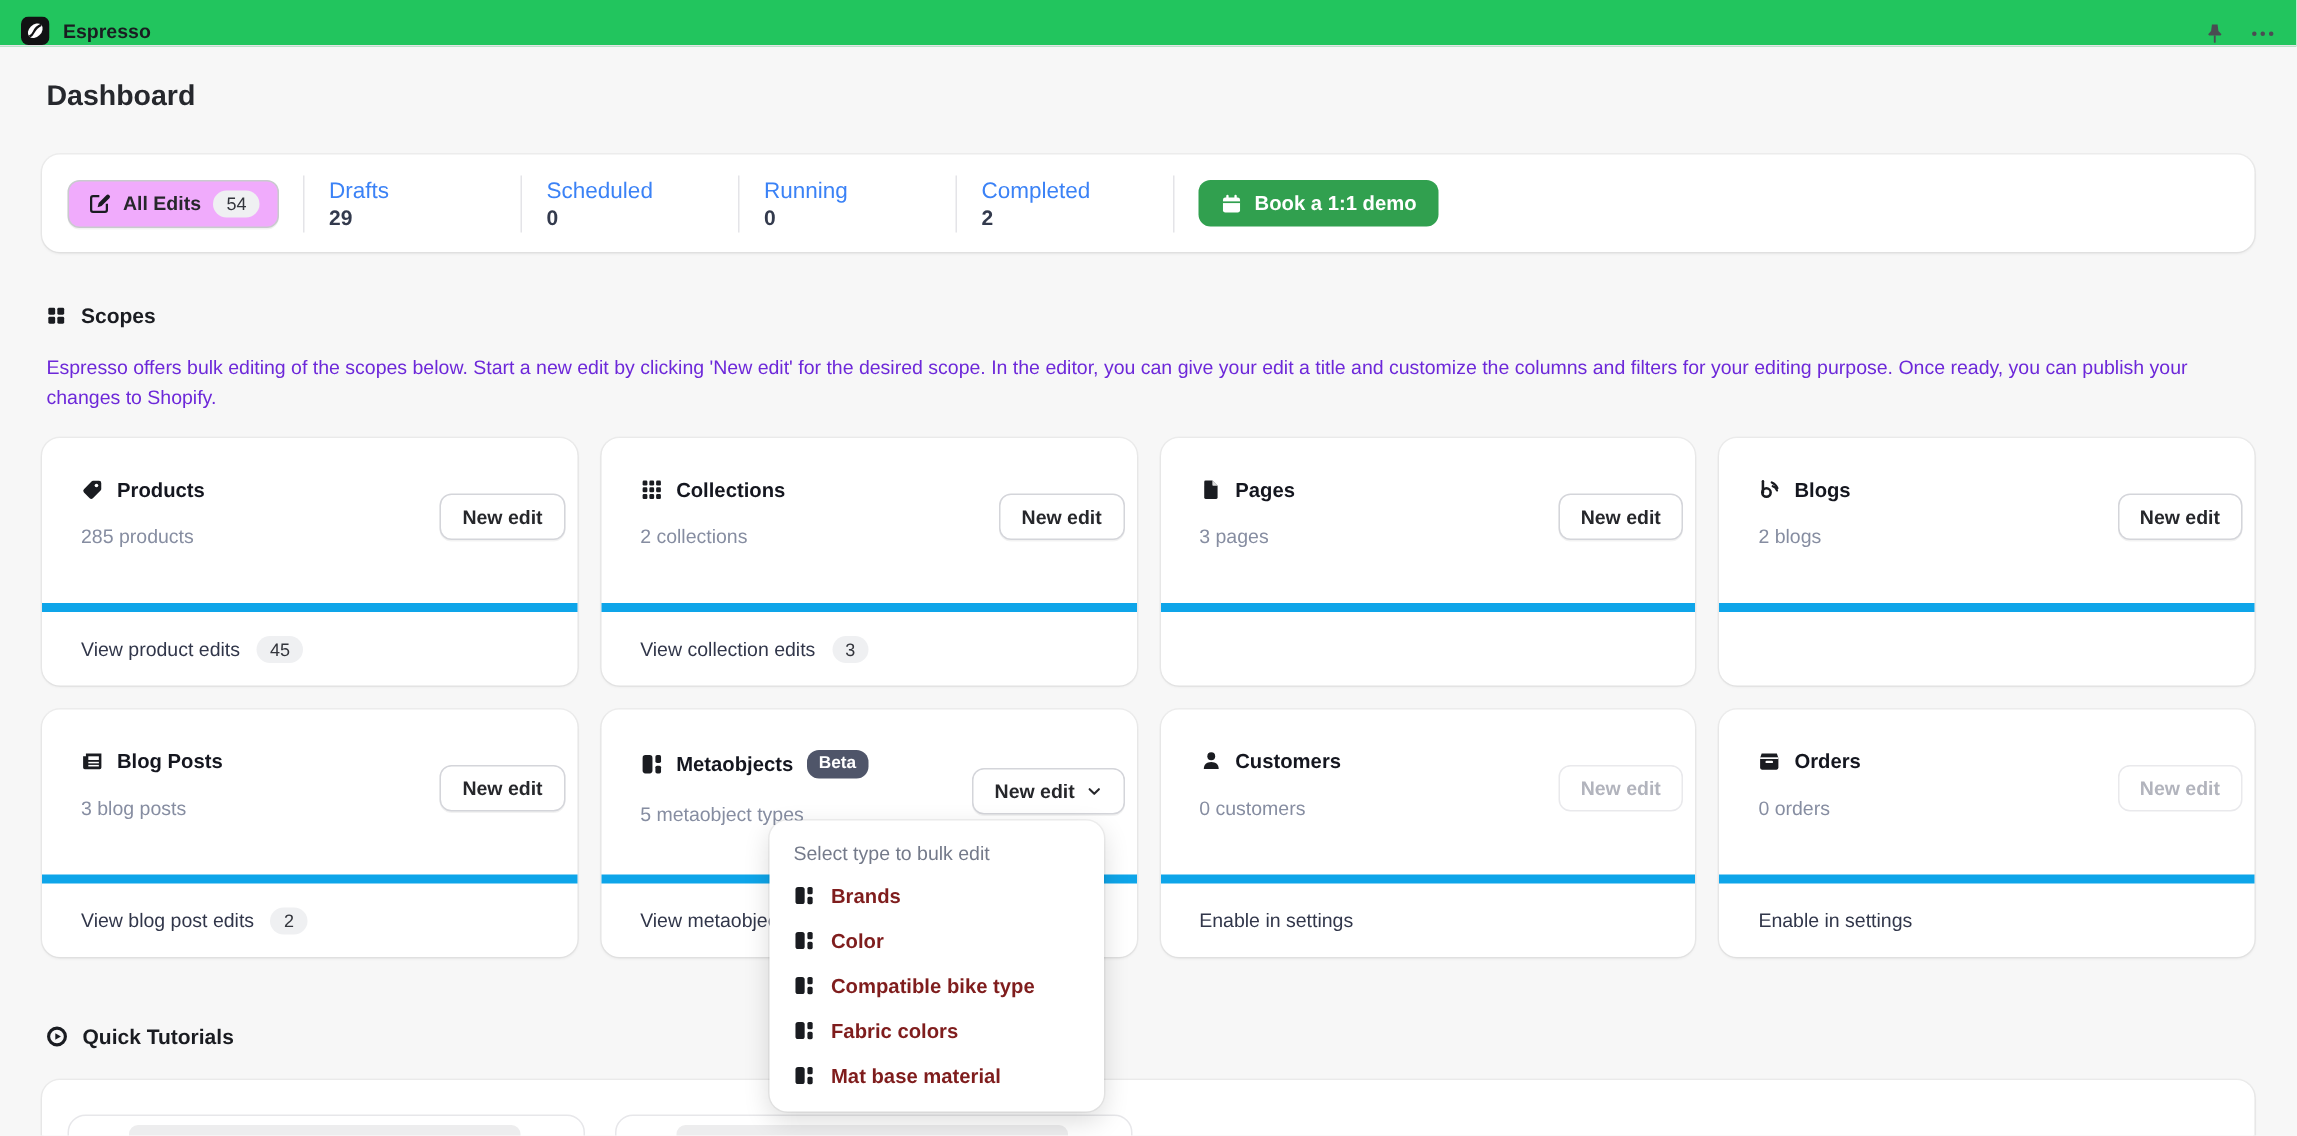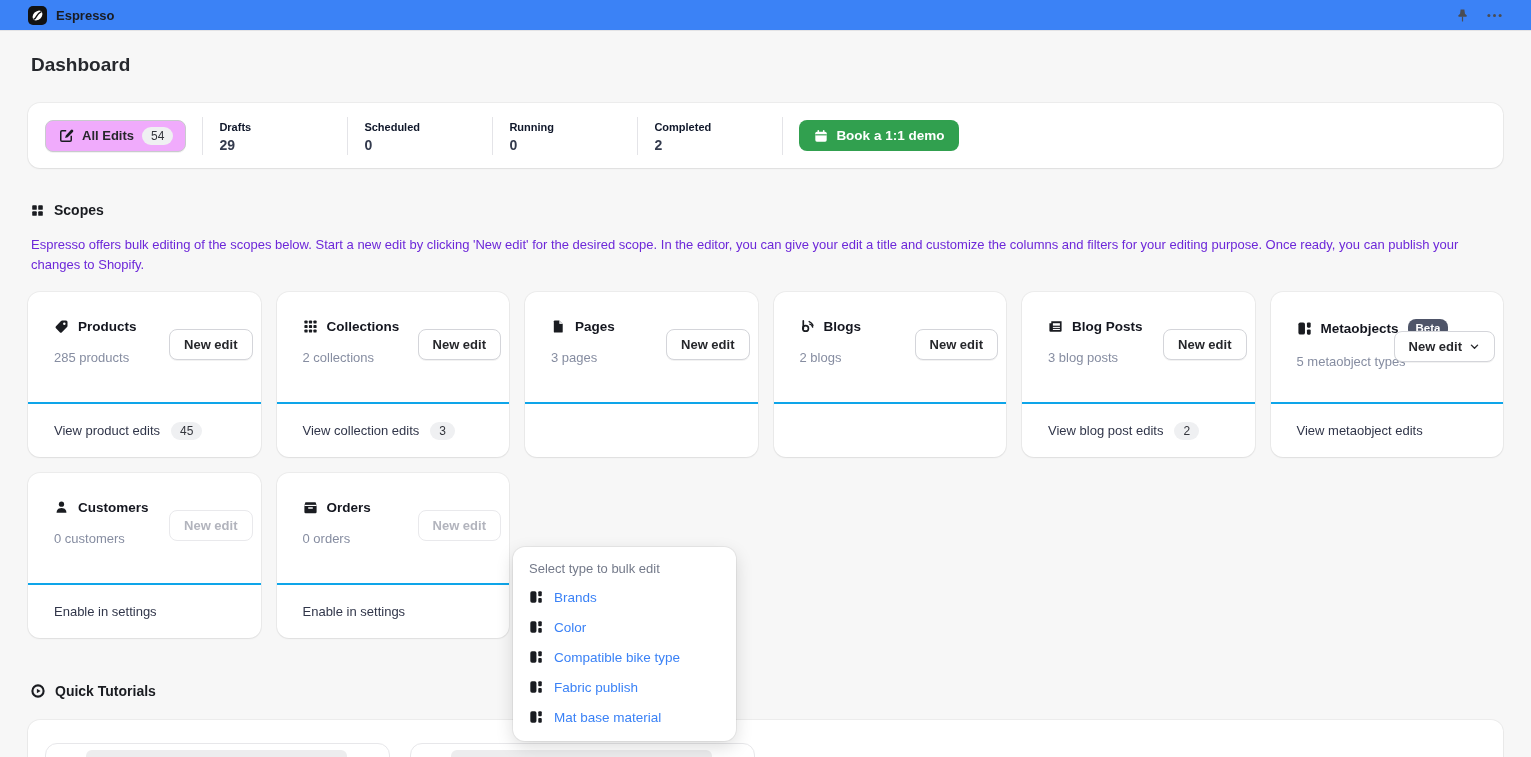--- a/index.html
+++ b/index.html
@@ -7,22 +7,22 @@
   body {
     font-family:"Liberation Sans", sans-serif;
     background:#f7f7f7;
     color:#1f2128;
     position:relative;
   }
   svg { display:block; }
 
   
   .topbar {
-    height:31px; background:#3b82f6; border-bottom:1px solid #e4e4e6;
-    display:flex; align-items:center; padding:0 28px; justify-content:space-between;
+    height:31px; background:#22c55e; border-bottom:1px solid #e4e4e6;
+    display:flex; align-items:flex-end; padding:0 14px; justify-content:space-between;
   }
   .topbar-left { display:flex; align-items:center; gap:9px; }
   .app-logo { width:19px; height:19px; }
   .app-name { font-size:13px; font-weight:600; color:#1a1c21; }
   .topbar-right { display:flex; align-items:center; gap:16px; color:#4a4c52; }
   .topbar-iconbtn { cursor:pointer; display:flex; align-items:center; }
 
   
   .page-header { padding:23px 31px 0; }
   .page-title { font-size:19px; font-weight:600; color:#26282d; line-height:22px; }
@@ -38,38 +38,38 @@
     border:1px solid #c9cace; border-radius:8px; padding:6px 12px; cursor:pointer;
     box-shadow:0 1px 0 rgba(0,0,0,0.05);
   }
   .all-edits-btn .label { font-size:13px; font-weight:650; color:#26272b; }
   .pill {
     background:#eff0f2; border-radius:10px; padding:2px 9px;
     font-size:12px; font-weight:400; color:#33353c;
   }
   .vdiv { width:1px; height:38px; background:#e4e4e8; flex:0 0 auto; }
   .metric { width:112px; padding-top:2px; }
-  .metric .m-label { font-size:11px; color:#0f172a; line-height:17px;font-weight:bold; }
+  .metric .m-label { font-size:15px; color:#3b82f6; line-height:17px; }
   .metric .m-value { font-size:14px; font-weight:650; color:#333a4d; line-height:18px; }
   .demo-btn {
     display:flex; align-items:center; gap:8px; background:#31a04f; color:#fff;
     border:none; border-radius:8px; padding:8px 15px; font-size:13.5px; font-weight:650;
     cursor:pointer; font-family:inherit;
   }
 
   
   .section-header { display:flex; align-items:center; gap:10px; margin:34px 31px 0; }
   .section-header .s-title { font-size:14px; font-weight:700; color:#1a1c21; }
   .section-desc {
     margin:17px 31px 0; font-size:13px; line-height:19.5px; color:#6d28d9; max-width:1450px;
   }
 
   
   .cards-grid {
-    margin:18px 28px 0; display:grid; grid-template-columns:repeat(6,1fr); gap:16px;
+    margin:18px 28px 0; display:grid; grid-template-columns:repeat(4,1fr); gap:16px;
   }
   .scope-card {
     background:#fff; border-radius:12px; height:165px; position:relative;
     box-shadow:0 0 0 1px rgba(0,0,0,0.045), 0 1px 2px rgba(0,0,0,0.06);
     display:flex; flex-direction:column;
   }
   .card-body { height:110px; padding:27px 20px 0 26px; position:relative; }
   .card-title-row { display:flex; align-items:center; gap:9px; }
   .card-title { font-size:13.5px; font-weight:700; color:#14161f; }
   .beta-badge {
@@ -81,35 +81,35 @@
     position:absolute; top:37px; right:8px;
     display:flex; align-items:center; gap:7px;
     background:#fff; border:1px solid #d4d5da; border-radius:8px;
     padding:7px 14px; font-size:13px; font-weight:650; color:#26272b;
     cursor:pointer; font-family:inherit; box-shadow:0 1px 0 rgba(0,0,0,0.05);
   }
   .new-edit-btn.disabled {
     color:#b2b4bd; border-color:#e9e9ec; box-shadow:none; cursor:default;
   }
   .card-footer {
-    border-top:2px solid #0ea5e9; height:55px;
+    border-top:6px solid #0ea5e9; height:55px;
     display:flex; align-items:center; gap:11px; padding:0 26px;text-align:center;
   }
   .footer-link { font-size:13px; color:#31364a; cursor:pointer; white-space:nowrap; }
 
   
   .dropdown {
     position:absolute; left:513px; top:547px; width:223px; z-index:50;
     background:#fff; border-radius:12px; padding:7px 0 9px;
     box-shadow:0 0 0 1px rgba(0,0,0,0.05), 0 6px 18px rgba(0,0,0,0.14);
   }
   .dropdown-header { padding:7px 16px 6px; font-size:13px; color:#747a8a; }
   .dropdown-item {
     display:flex; align-items:center; gap:11px; padding:7.5px 16px; cursor:pointer;
-    font-size:13.5px; font-weight:400; color:#3b82f6;
+    font-size:13.5px; font-weight:700; color:#7f1d1d;
   }
 
   
   .tutorials-card {
     margin:21px 28px 0; background:#fff; border-radius:12px; height:220px;
     box-shadow:0 0 0 1px rgba(0,0,0,0.045), 0 1px 2px rgba(0,0,0,0.06);
     padding:23px 17px 0; display:flex; gap:20px;
   }
   .tutorial-item {
     width:345px; border:1px solid #e7e7ea; border-radius:12px; background:#fff;
@@ -422,21 +422,21 @@
         <rect x="10.6" y="9" width="4" height="5.6" rx="1.2"></rect>
     </svg>
     <span>Compatible bike type</span>
   </div>
   <div class="dropdown-item">
     <svg class="icon-dark" width="14" height="14" viewBox="0 0 16 16" fill="currentColor">
       <rect x="1.5" y="1.5" width="7" height="13" rx="2"></rect>
         <rect x="10.6" y="1.5" width="4" height="5.6" rx="1.2"></rect>
         <rect x="10.6" y="9" width="4" height="5.6" rx="1.2"></rect>
     </svg>
-    <span>Fabric publish</span>
+    <span>Fabric colors</span>
   </div>
   <div class="dropdown-item">
     <svg class="icon-dark" width="14" height="14" viewBox="0 0 16 16" fill="currentColor">
       <rect x="1.5" y="1.5" width="7" height="13" rx="2"></rect>
         <rect x="10.6" y="1.5" width="4" height="5.6" rx="1.2"></rect>
         <rect x="10.6" y="9" width="4" height="5.6" rx="1.2"></rect>
     </svg>
     <span>Mat base material</span>
   </div>
 </div>

